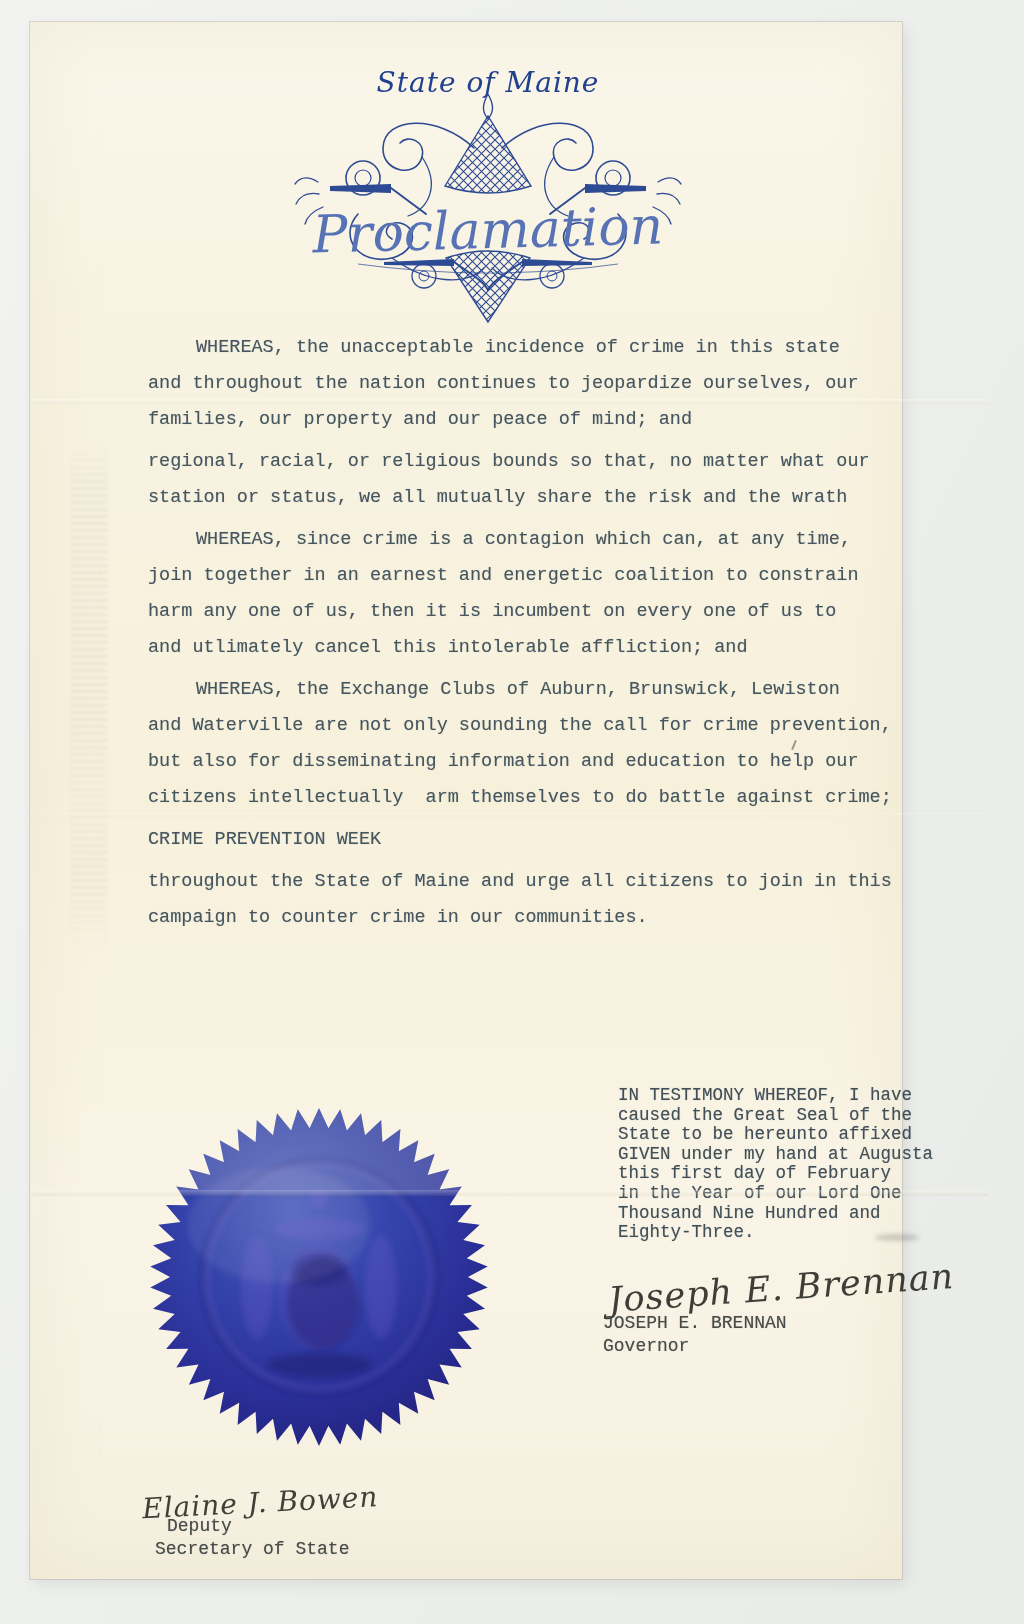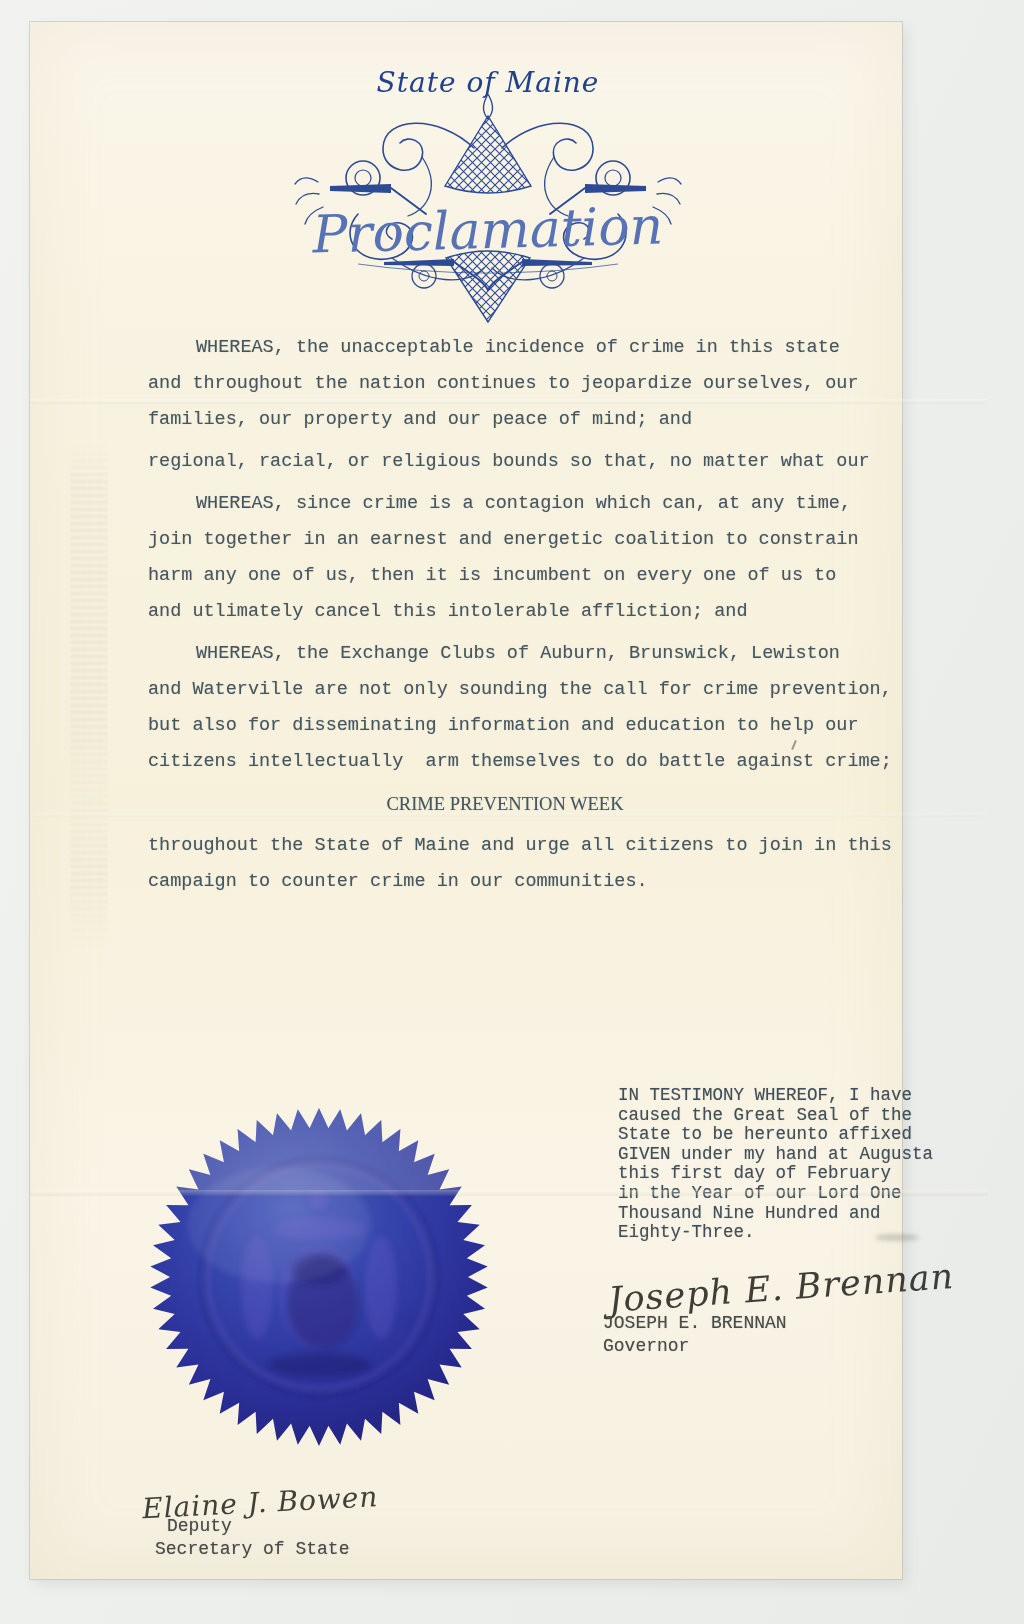--- a/index.html
+++ b/index.html
@@ -20,21 +20,21 @@
   }
   .ornament{position:absolute;left:258px;top:64px;width:400px;height:242px;}
   .body-text{
     position:absolute;left:118px;top:308px;width:770px;
     font-family:"Liberation Mono",monospace;font-size:18.5px;line-height:36px;
     color:#45565f;text-shadow:0 0 1px rgba(69,86,95,.35);
   }
   .line{white-space:pre;}
   .para{margin-bottom:6px;}
   .fl{padding-left:48px;}
-  .center-line{text-align:center;padding-right:56px;font-family:Liberation Serif, serif;}
+  .center-line{padding-right:56px;}
   .testimony{
     position:absolute;left:572px;top:1064px;
     font-family:"Liberation Mono",monospace;font-size:17.5px;line-height:19.6px;
     color:#414f58;text-shadow:0 0 1px rgba(65,79,88,.4);margin-left:16px;
   }
   .gov-sig{
     position:absolute;left:578px;top:1244px;width:400px;
     font-family:"DejaVu Serif",serif;font-style:italic;font-size:35px;
     color:rgba(46,46,40,.92);transform:rotate(-4deg);letter-spacing:1px;white-space:pre;
   }
@@ -116,20 +116,21 @@
   </svg>
 
   <div class="body-text">
     <div class="para">
       <div class="line fl">WHEREAS, the unacceptable incidence of crime in this state</div>
       <div class="line">and throughout the nation continues to jeopardize ourselves, our</div>
       <div class="line">families, our property and our peace of mind; and</div>
     </div>
     <div class="para">
       <div class="line">regional, racial, or religious bounds so that, no matter what our</div>
+      <div class="line">station or status, we all mutually share the risk and the wrath</div>
     </div>
     <div class="para">
       <div class="line fl">WHEREAS, since crime is a contagion which can, at any time,</div>
       <div class="line">join together in an earnest and energetic coalition to constrain</div>
       <div class="line">harm any one of us, then it is incumbent on every one of us to</div>
       <div class="line">and utlimately cancel this intolerable affliction; and</div>
     </div>
     <div class="para">
       <div class="line fl">WHEREAS, the Exchange Clubs of Auburn, Brunswick, Lewiston</div>
       <div class="line">and Waterville are not only sounding the call for crime prevention,</div>

